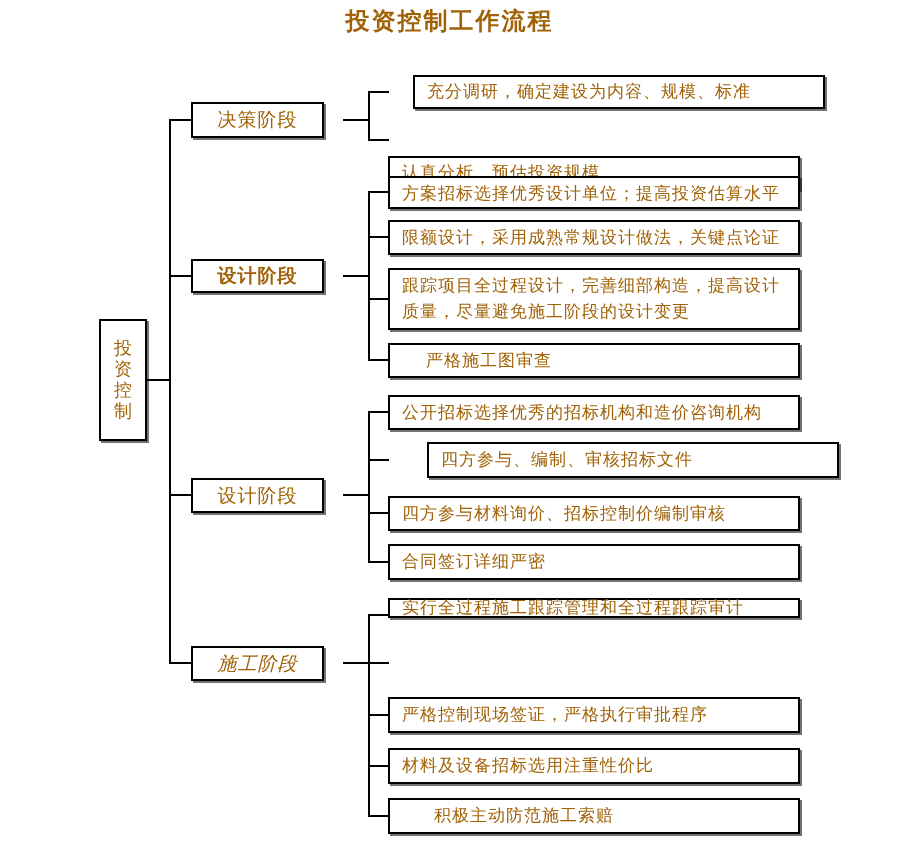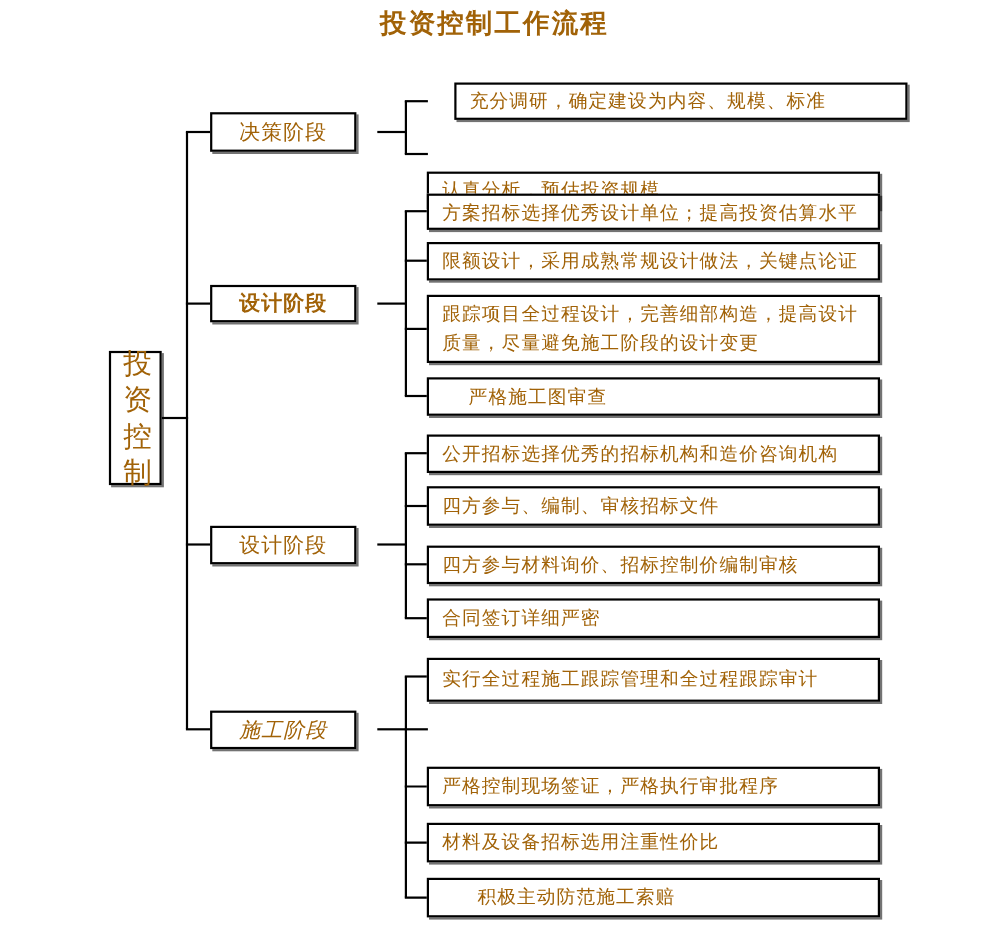--- a/index.html
+++ b/index.html
@@ -43,22 +43,22 @@
   .root-box {
     left: 99px;
     top: 319px;
     width: 48px;
     height: 122px;
     justify-content: center;
     text-align: center;
   }
   .root-box .vtext {
     width: 22px;
-    font-size: 26px;
-    line-height: 33px;
+    font-size: 18px;
+    line-height: 21px;
     word-break: break-all;
     letter-spacing: 0;
   }
   .stage-box {
     left: 191px;
     width: 133px;
     justify-content: center;
     font-size: 19px;
     letter-spacing: 1px;
   }
@@ -151,31 +151,31 @@
   <div class="node leaf-box" style="top:268px;height:62px;">
       <span>跟踪项目全过程设计，完善细部构造，提高设计质量，尽量避免施工阶段的设计变更</span>
     </div>
   <div class="node leaf-box" style="top:343px;height:35px;padding-left:36px;">
       <span>严格施工图审查</span>
     </div>
 
   <div class="node leaf-box" style="top:395px;height:35px;">
       <span>公开招标选择优秀的招标机构和造价咨询机构</span>
     </div>
-  <div class="node leaf-box" style="top:442px;height:36px;">
+  <div class="node leaf-box" style="top:442px;height:36px;margin-left:39px;">
       <span>四方参与、编制、审核招标文件</span>
     </div>
   <div class="node leaf-box" style="top:496px;height:35px;">
       <span>四方参与材料询价、招标控制价编制审核</span>
     </div>
   <div class="node leaf-box" style="top:544px;height:36px;">
       <span>合同签订详细严密</span>
     </div>
 
-  <div class="node leaf-box" style="top:598px;height:40px;">
+  <div class="node leaf-box" style="top:598px;height:20px;">
       <span>实行全过程施工跟踪管理和全过程跟踪审计</span>
     </div>
   <div class="node leaf-box" style="top:697px;height:36px;">
       <span>严格控制现场签证，严格执行审批程序</span>
     </div>
   <div class="node leaf-box" style="top:748px;height:36px;">
       <span>材料及设备招标选用注重性价比</span>
     </div>
   <div class="node leaf-box" style="top:798px;height:36px;padding-left:44px;">
       <span>积极主动防范施工索赔</span>

